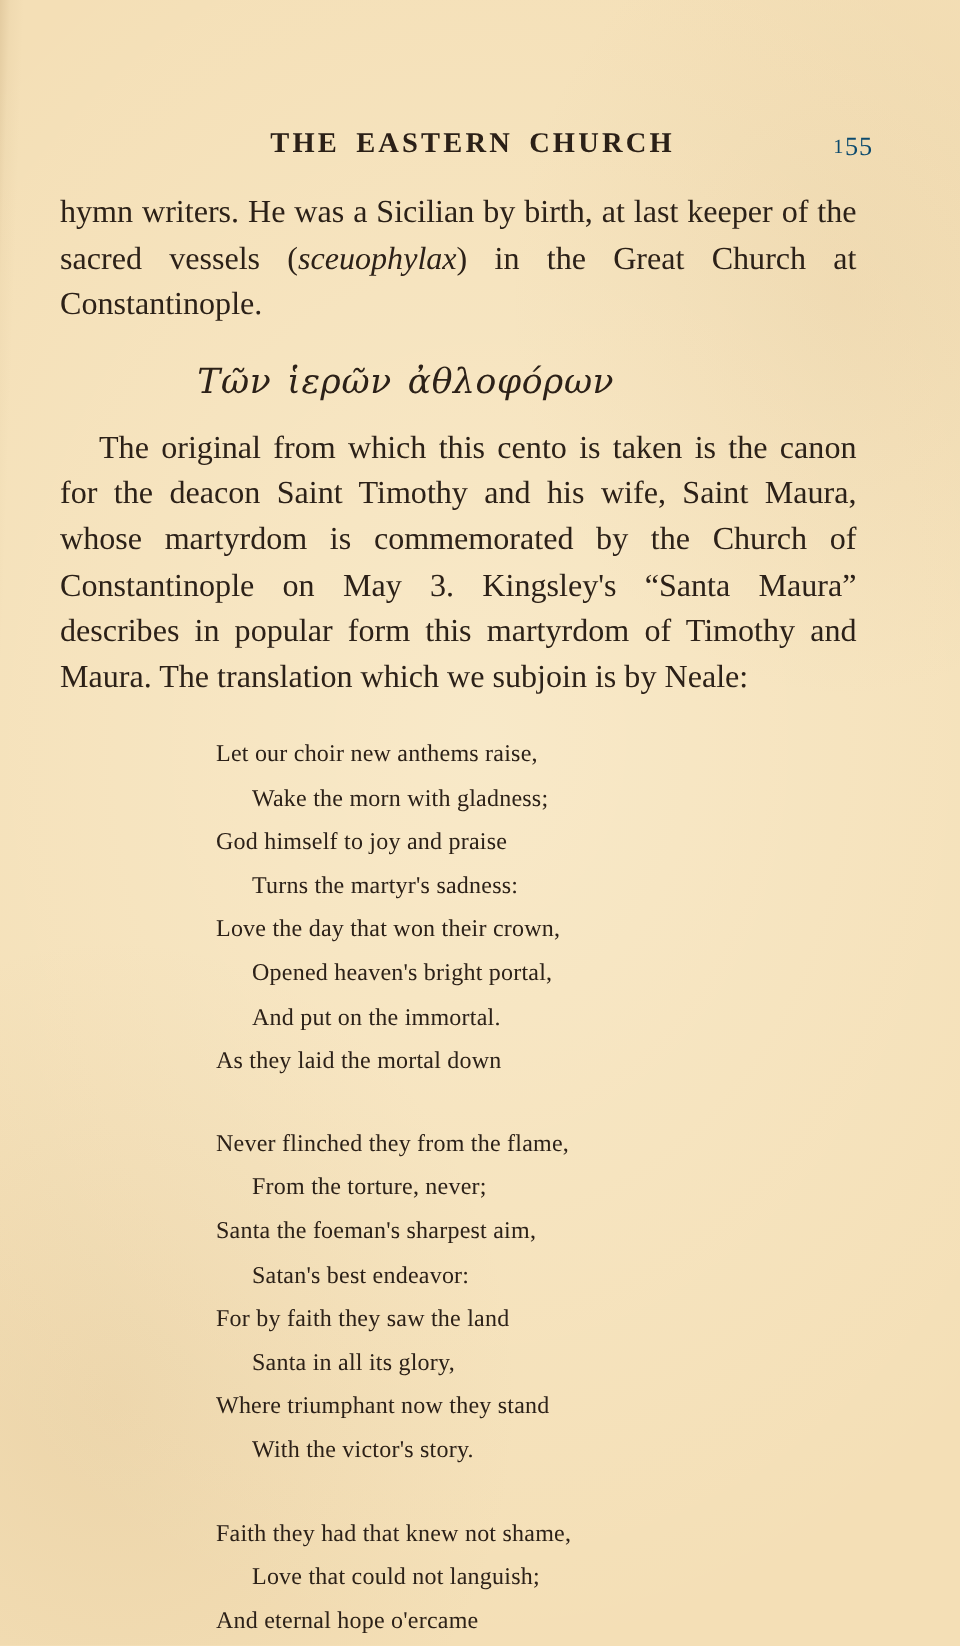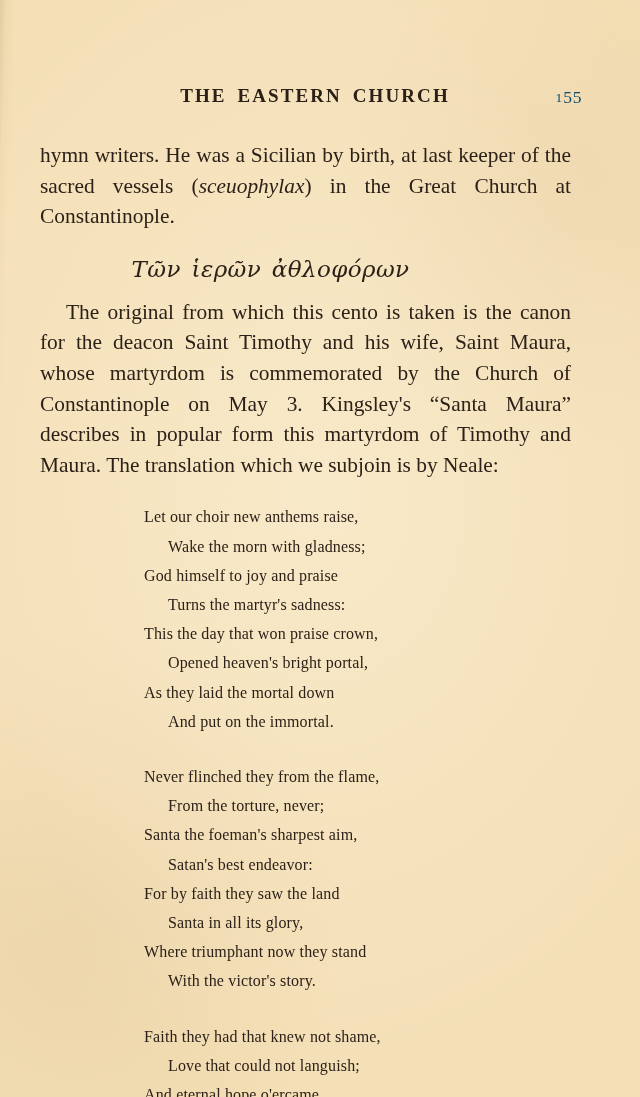--- a/index.html
+++ b/index.html
@@ -79,21 +79,20 @@
     margin: 0;
     font-size: 21.4px;
     line-height: 30.6px;
     text-align: justify;
     text-justify: inter-word;
     -webkit-hyphens: none;
     hyphens: none;
   }
   p.para.continued {
     text-indent: 0;
-    margin-top: 14px;
   }
   p.para.indented {
     text-indent: 26px;
   }
   p.para .ital {
     font-style: italic;
   }
 
   .greek-line {
     margin: 0;
@@ -150,24 +149,24 @@
     <div class="greek-line">Τῶν ἱερῶν ἀθλοφόρων</div>
 
     <p class="para indented">The original from which this cento is taken is the canon for the deacon Saint Timothy and his wife, Saint Maura, whose martyrdom is commemorated by the Church of Constantinople on May 3.  Kingsley's “Santa Maura” describes in popular form this martyrdom of Timothy and Maura. The translation which we subjoin is by Neale:</p>
 
     <div class="verse">
       <div class="stanza">
         <div class="vline">Let our choir new anthems raise,</div>
         <div class="vline indent">Wake the morn with gladness;</div>
         <div class="vline">God himself to joy and praise</div>
         <div class="vline indent">Turns the martyr's sadness:</div>
-        <div class="vline">This the day that won praise crown,</div>
+        <div class="vline">Love the day that won their crown,</div>
         <div class="vline indent">Opened heaven's bright portal,</div>
+        <div class="vline indent">And put on the immortal.</div>
         <div class="vline">As they laid the mortal down</div>
-        <div class="vline indent">And put on the immortal.</div>
       </div>
       <div class="stanza">
         <div class="vline">Never flinched they from the flame,</div>
         <div class="vline indent">From the torture, never;</div>
         <div class="vline">Santa the foeman's sharpest aim,</div>
         <div class="vline indent">Satan's best endeavor:</div>
         <div class="vline">For by faith they saw the land</div>
         <div class="vline indent">Santa in all its glory,</div>
         <div class="vline">Where triumphant now they stand</div>
         <div class="vline indent">With the victor's story.</div>

